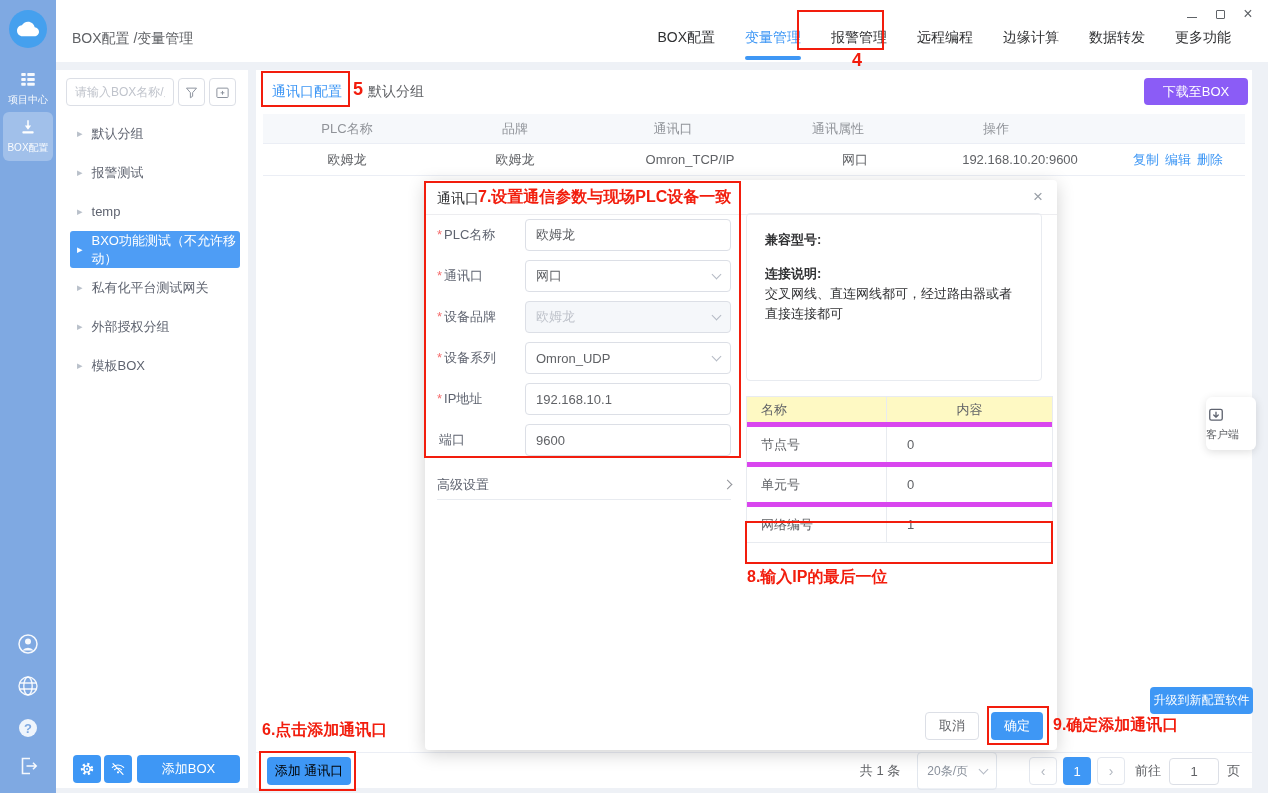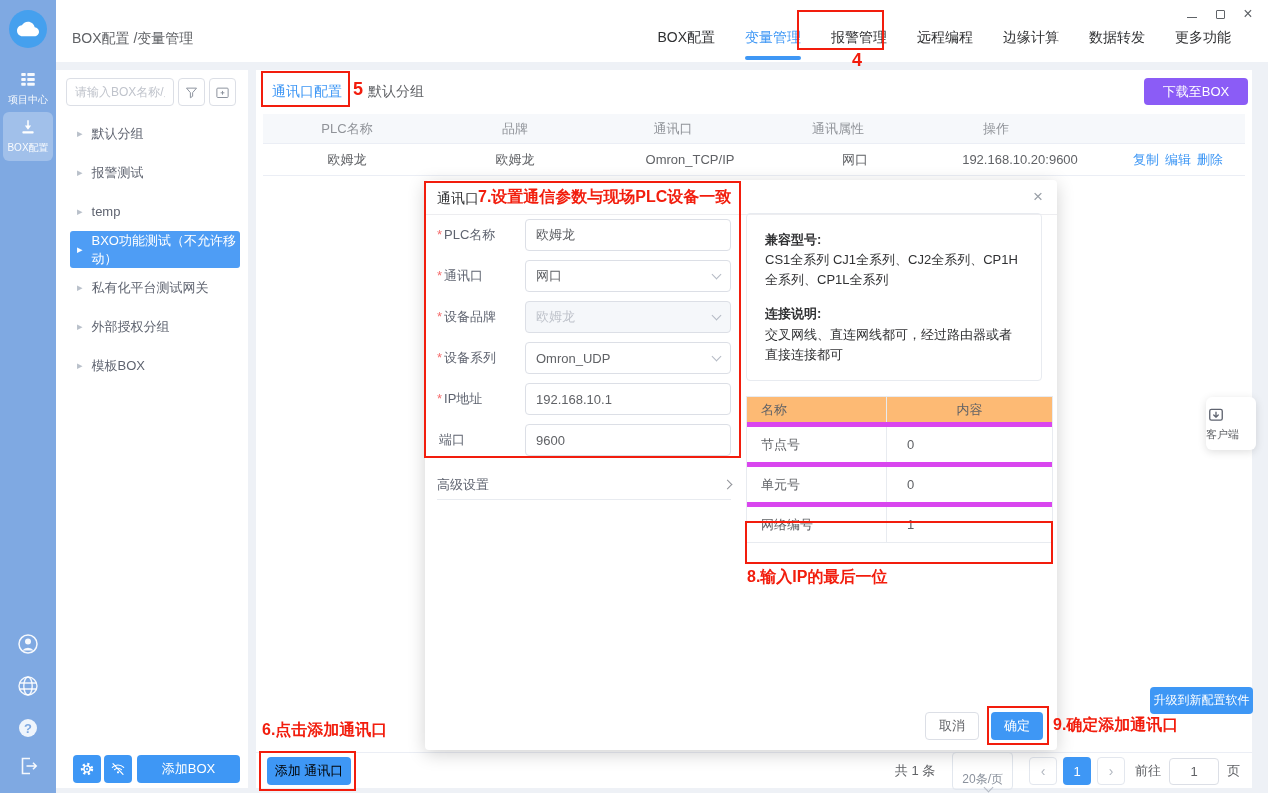--- a/index.html
+++ b/index.html
@@ -55,21 +55,21 @@
   .g-body { height:32px; }
   .g-cell { display:flex; align-items:center; justify-content:center; font-size:13px; color:#606266; }
   .g-head .g-cell { color:#909399; }
   .c0{width:168px}.c1{width:168px}.c2{width:182px}.c3{width:148px}.c4{width:182px}.c5{width:134px}
   .act-link { color:#3e97f5; cursor:pointer; margin:0 3px; }
 
   .bottombar { position:absolute; left:0; right:0; bottom:0; height:36px; border-top:1px solid #ebeef5; background:#fff; }
   .addport-btn { position:absolute; left:11px; top:4px; width:84px; height:28px; background:#3e97f5; color:#000000; border:none; border-radius:4px; font-size:13px; cursor:pointer; }
   .pager { position:absolute; right:12px; top:4px; height:28px; display:flex; align-items:center; font-size:13px; color:#606266; }
   .pg-total { margin-right:17px; }
-  .page-size { height:27px; border:1px solid #e2e7ee; border-radius:4px; display:flex; align-items:center; padding:18px 9px; font-size:12px; color:#8a919c; cursor:pointer; margin-right:16px;flex-direction:column; }
+  .page-size { height:27px; border:1px solid #e2e7ee; border-radius:4px; display:flex; align-items:center; padding:18px 9px; font-size:12px; color:#8a919c; cursor:pointer; margin-right:32px; }
   .page-size .chev { margin-left:12px; }
   .pg-btn { width:28px; height:28px; border:1px solid #e3e7ee; border-radius:4px; background:#fff; display:flex; align-items:center; justify-content:center; color:#b0b6bf; font-size:14px; cursor:pointer; margin-right:6px; }
   .pg-cur { background:#3e97f5; color:#fff; border:none; font-size:13px; }
   .goto-label { margin:0 8px 0 4px; }
   .goto-input { width:50px; height:27px; border:1px solid #dcdfe6; border-radius:4px; text-align:center; font-size:13px; color:#606266; outline:none; margin-right:8px; }
 
   .chev { width:7px; height:7px; border-right:1.5px solid #b4bac4; border-bottom:1.5px solid #b4bac4; transform:rotate(45deg); margin-top:-4px; flex:none; }
   .chev.right { transform:rotate(-45deg); margin-top:0; }
 
   
@@ -90,21 +90,21 @@
   .f-select { width:206px; height:32px; border:1px solid #dcdfe6; border-radius:4px; padding:0 10px; font-size:13px; color:#606266; display:flex; align-items:center; justify-content:space-between; cursor:pointer; background:#fff; }
   .f-select.disabled { background:#f5f7fa; color:#c0c4cc; cursor:not-allowed; }
   .advanced-row { margin:14px 10px 0 12px; height:30px; border-bottom:1px solid #e8ebf0; display:flex; align-items:center; justify-content:space-between; font-size:13px; color:#5f6470; cursor:pointer; }
   .advanced-row .chev { border-color:#909399; }
   .m-right { position:absolute; left:321px; top:33px; width:311px; }
   .info-card { width:296px; height:168px; border:1px solid #e8ebf0; border-radius:4px; padding:16px 18px; font-size:13px; color:#303133; line-height:1.55; }
   .info-title { font-weight:bold; }
   .info-block2 { margin-top:14px; }
   .params { margin-top:15px; width:307px; border:1px solid #e8ebf0; font-size:13px; color:#606266; }
   .p-row { display:flex; height:40px; border-top:5px solid #d946ef; }
-  .p-head { height:25px; background:#fdba74; border-top:none; }
+  .p-head { height:25px; background:#fef9c3; border-top:none; }
   .p-name { width:140px; display:flex; align-items:center; padding-left:14px; border-right:1px solid #e8ebf0; }
   .p-val { flex:1; display:flex; align-items:center; padding-left:20px; }
   .p-head .p-val { justify-content:center; padding-left:0; }
   .m-footer { position:absolute; right:14px; bottom:10px; display:flex; gap:12px; }
   .btn-plain { height:28px; padding:0 13px; border:1px solid #dcdfe6; border-radius:4px; background:#fff; color:#606266; font-size:13px; cursor:pointer; }
   .btn-primary { height:28px; padding:0 13px; border:none; border-radius:4px; background:#3e97f5; color:#fff; font-size:13px; cursor:pointer; }
 
   
   .annot-box { position:absolute; border:2px solid #f21d0d; z-index:60; pointer-events:none; }
   .annot-text { position:absolute; color:#f21d0d; font-weight:bold; z-index:60; pointer-events:none; white-space:nowrap; font-size:16px; }
@@ -354,21 +354,20 @@
         <input class="f-input" value="9600" style="">
       </div>
       <div class="advanced-row">
         <span>高级设置</span>
         <span class="chev right"></span>
       </div>
     </div>
     <div class="m-right">
       <div class="info-card">
         <div class="info-title">兼容型号:</div>
-        <div>CS1全系列 CJ1全系列、CJ2全系列、CP1H全系列、CP1L全系列</div>
         <div class="info-block2 info-title">连接说明:</div>
         <div>交叉网线、直连网线都可，经过路由器或者直接连接都可</div>
       </div>
       <div class="params">
         <div class="p-row p-head">
           <div class="p-name">名称</div>
           <div class="p-val">内容</div>
         </div>
         <div class="p-row">
           <div class="p-name">节点号</div>

